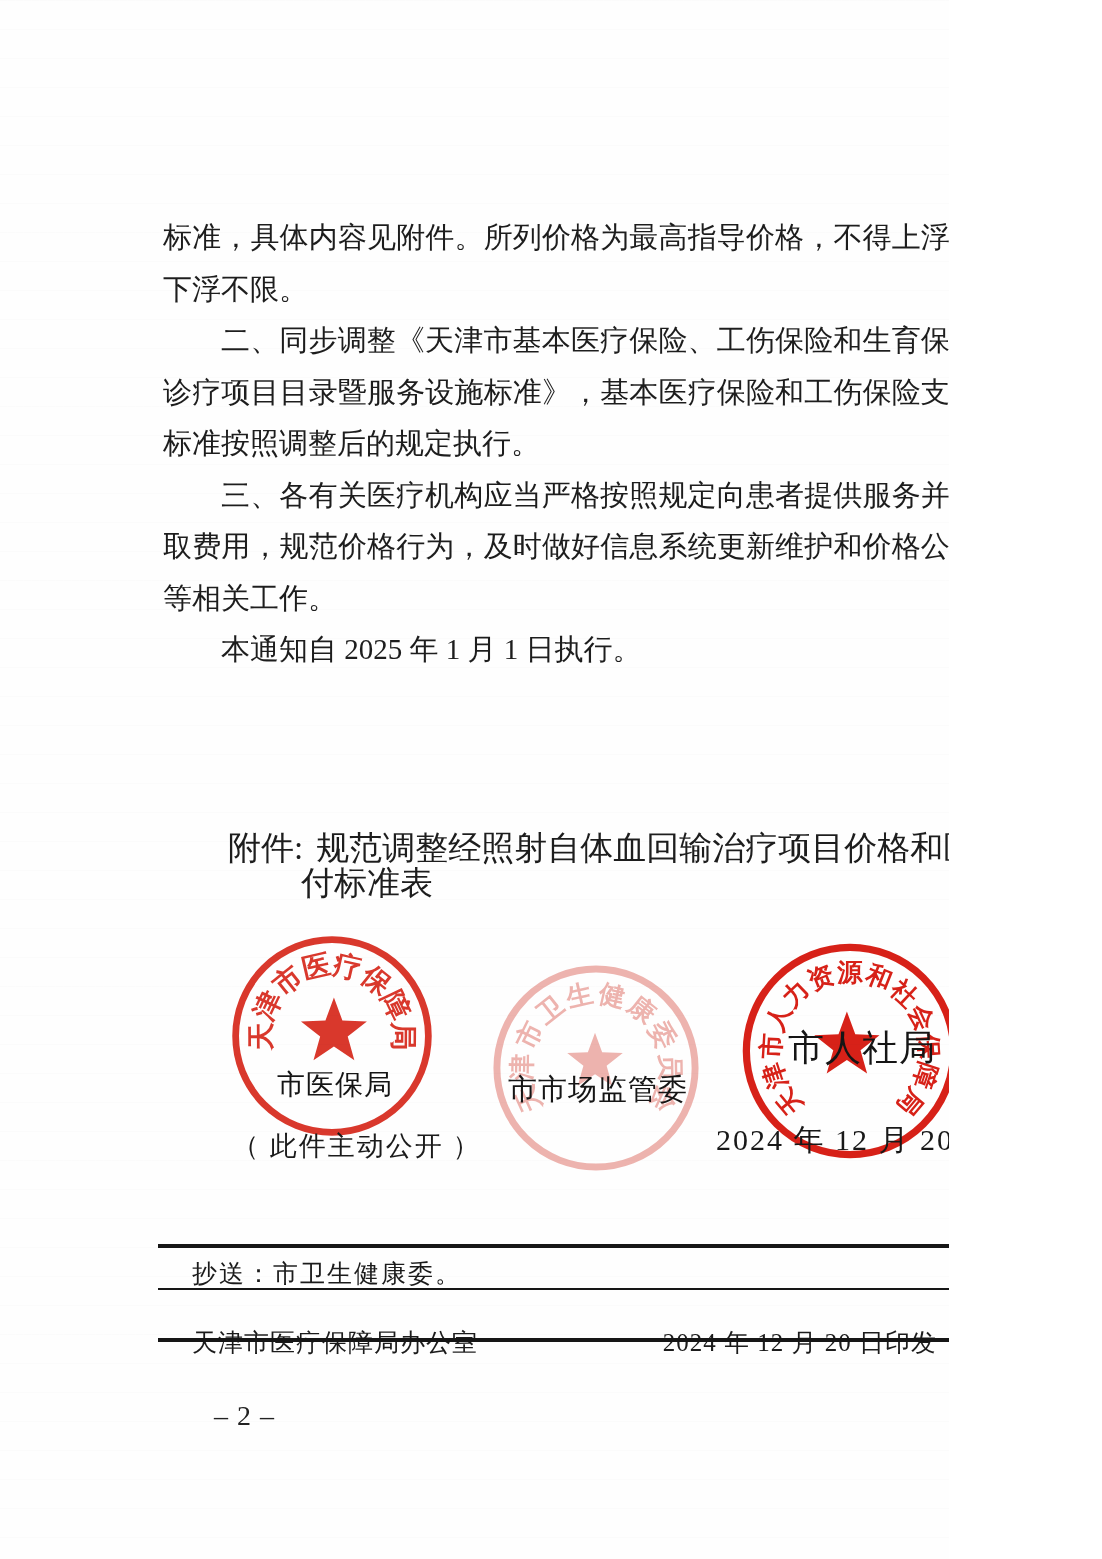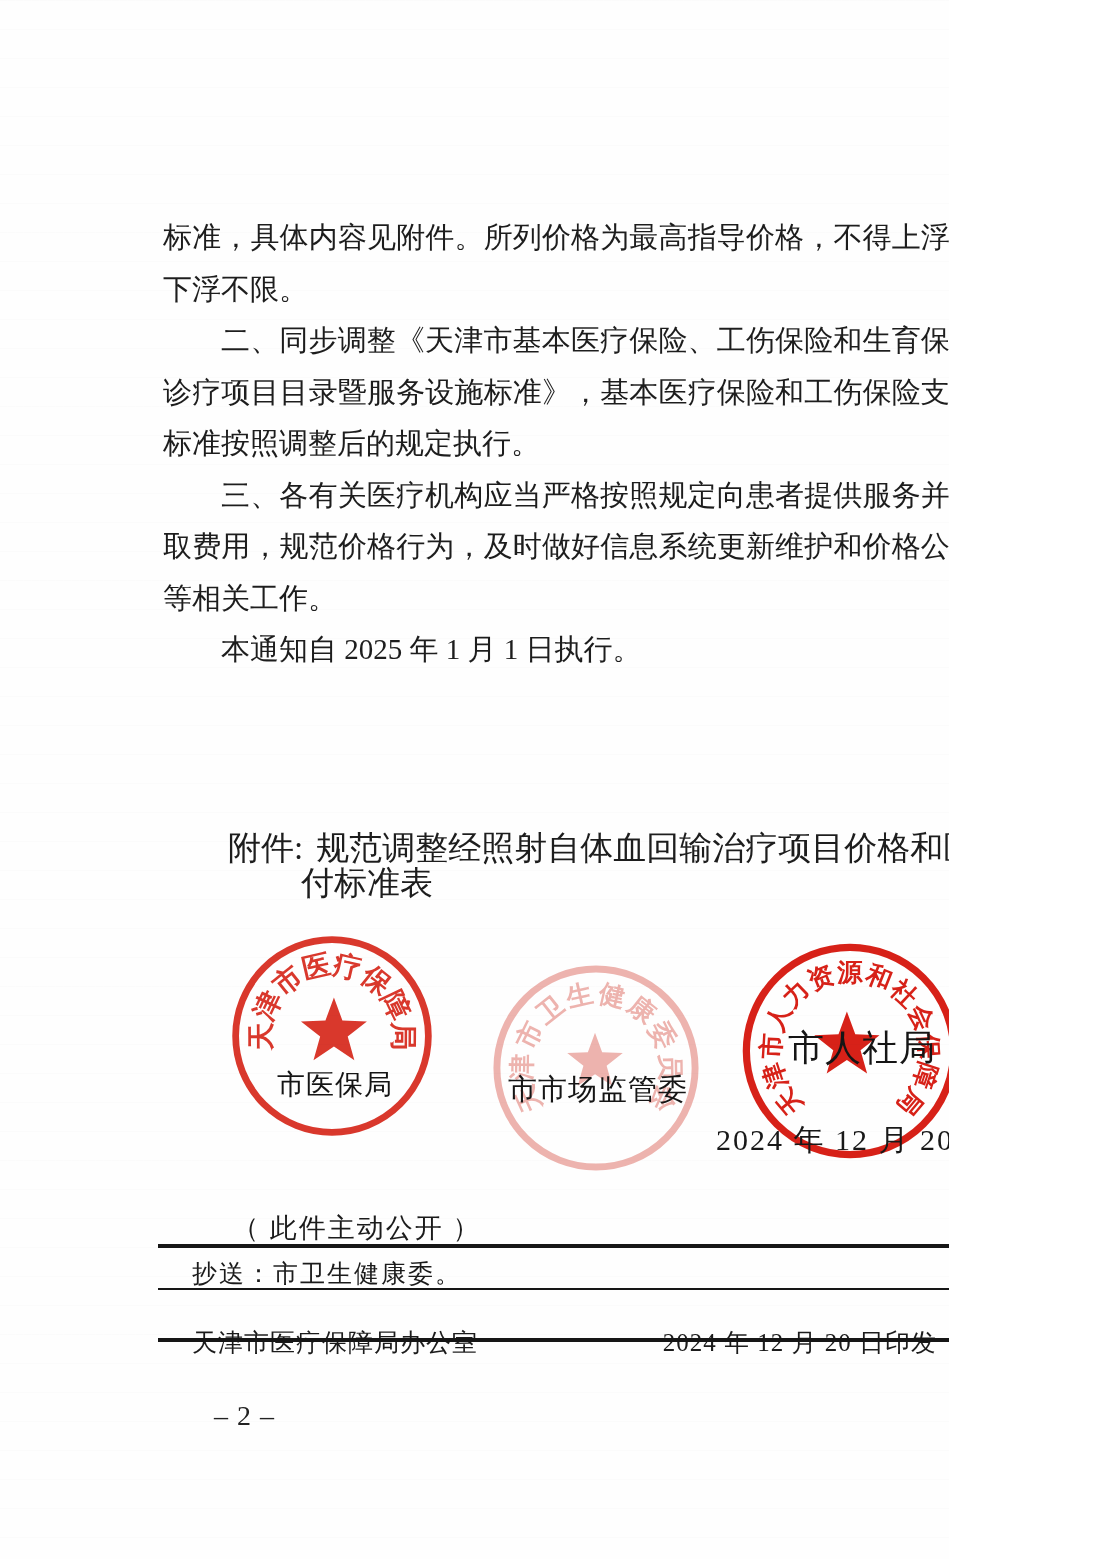--- a/index.html
+++ b/index.html
@@ -36,21 +36,21 @@
   .seal text{font-family:"Liberation Serif","DejaVu Serif",serif;font-weight:bold;}
   .seal-1{left:226px;top:930px;width:212px;height:212px;opacity:.93;}
   .seal-2{left:487px;top:959px;width:218px;height:218px;opacity:.50;filter:blur(.4px);}
   .seal-3{left:736px;top:937px;width:228px;height:228px;opacity:.95;}
   
   .signer{position:absolute;font-size:28px;letter-spacing:1px;color:#151515;white-space:nowrap;}
   .signer-1{left:277px;top:1066px;}
   .signer-2{left:508px;top:1070px;font-size:29px;}
   .signer-3{left:788px;top:1024px;font-size:36px;}
   .sign-date{position:absolute;left:716px;top:1120px;font-size:30px;letter-spacing:2px;color:#181818;white-space:nowrap;}
-  .disclosure{position:absolute;left:232px;top:1210px;font-size:27px;letter-spacing:2px;color:#1b1b1b;white-space:nowrap;}
+  .disclosure{position:absolute;left:232px;top:1128px;font-size:27px;letter-spacing:2px;color:#1b1b1b;white-space:nowrap;}
   
   .rule{position:absolute;left:158px;width:806px;background:#161616;}
   .rule-1{top:1244px;height:4px;}
   .rule-2{top:1288px;height:2px;}
   .rule-3{top:1338px;height:4px;}
   .cc-line{position:absolute;left:192px;top:1257px;font-size:25px;letter-spacing:2px;color:#1b1b1b;}
   .issuer-row{
     position:absolute;left:192px;top:1302px;width:745px;
     display:flex;justify-content:space-between;align-items:baseline;
     font-size:25px;color:#1b1b1b;margin-top:24px;

